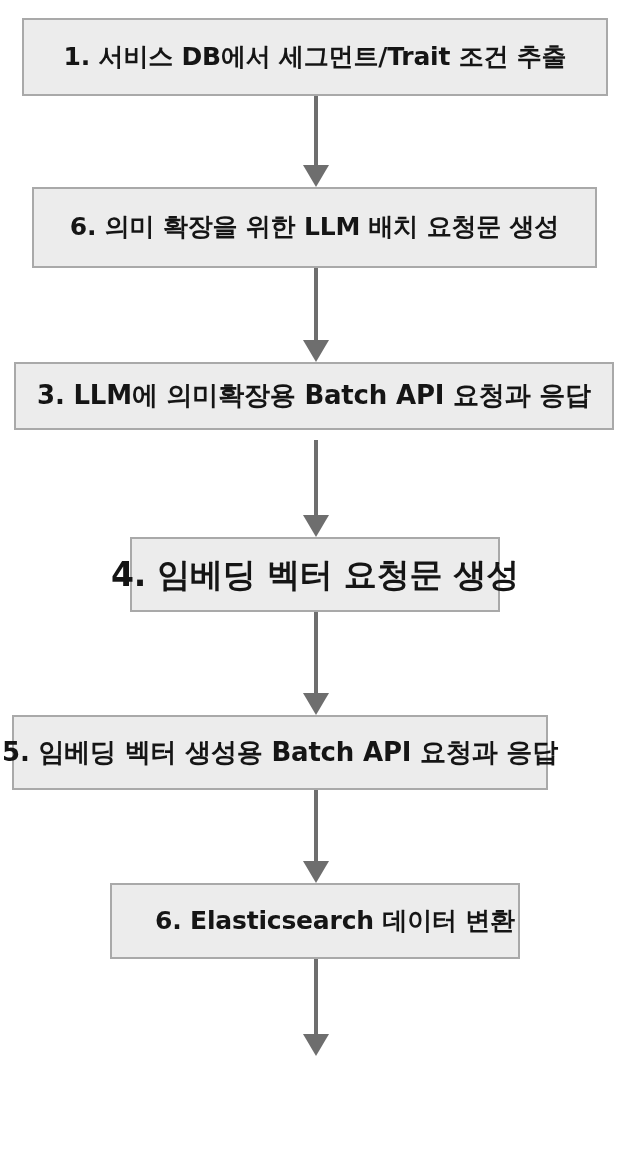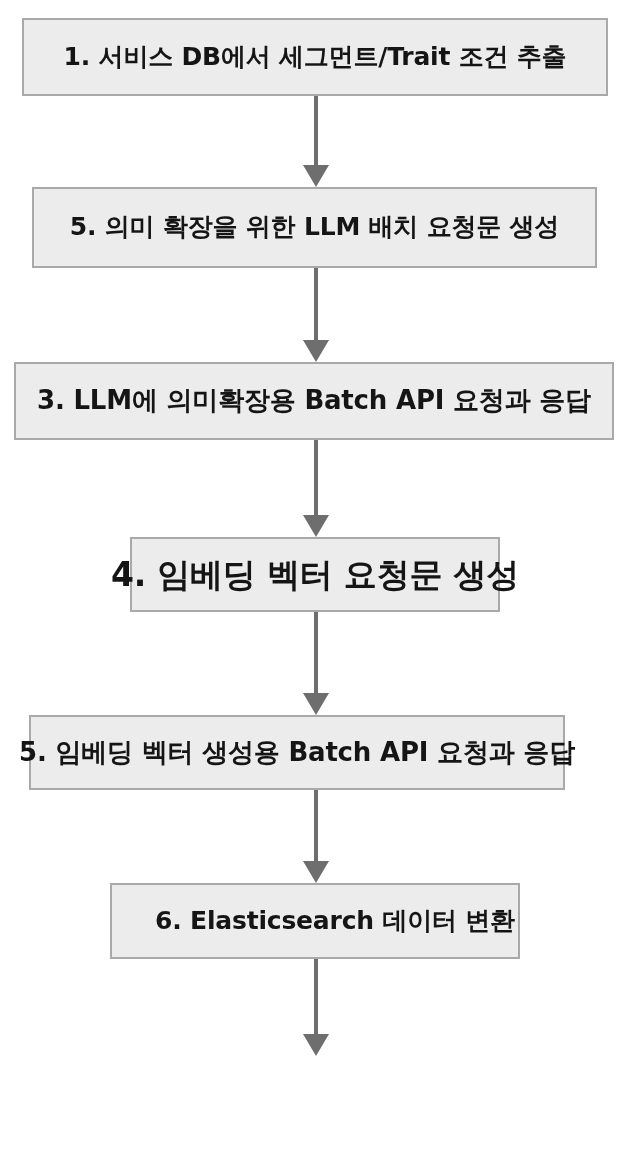--- a/index.html
+++ b/index.html
@@ -40,23 +40,23 @@
     font-weight: bold;
     color: #151515;
     letter-spacing: -0.2px;
     line-height: 1.15;
     white-space: nowrap;
   }
 
   
   .n1 { left: 22px;  top: 18px;   width: 586px; height: 78px; }
   .n2 { left: 32px;  top: 187px;  width: 565px; height: 81px; }
-  .n3 { left: 14px;  top: 362px;  width: 600px; height: 78px; }
+  .n3 { left: 14px;  top: 362px;  width: 600px; height: 68px; }
   .n4 { left: 130px; top: 537px;  width: 370px; height: 75px; }
-  .n5 { left: 29px;  top: 715px;  width: 536px; height: 75px; }
+  .n5 { left: 12px;  top: 715px;  width: 536px; height: 75px; }
   .n6 { left: 110px; top: 883px;  width: 410px; height: 76px; padding-left: 40px; }
   .n7 { left: 178px; top: 1056px; width: 277px; height: 76px; }
 
   .n1 .node-label { font-size: 25px; }
   .n2 .node-label { font-size: 25px; }
   .n3 .node-label { font-size: 26px; }
   .n4 .node-label { font-size: 33px; }
   .n5 .node-label { font-size: 26px; }
   .n6 .node-label { font-size: 25px; }
   .n7 .node-label { font-size: 25px; }
@@ -116,21 +116,21 @@
   <div class="node n1">
     <span class="node-label">1. 서비스 DB에서 세그먼트/Trait 조건 추출</span>
   </div>
 
   <div class="connector c1">
     <div class="stem"></div>
     <div class="head"></div>
   </div>
 
   <div class="node n2">
-    <span class="node-label">5. 의미 확장을 위한 LLM 배치 요청문 생성</span>
+    <span class="node-label">6. 의미 확장을 위한 LLM 배치 요청문 생성</span>
   </div>
 
   <div class="connector c2">
     <div class="stem"></div>
     <div class="head"></div>
   </div>
 
   <div class="node n3">
     <span class="node-label">3. LLM에 의미확장용 Batch API 요청과 응답</span>
   </div>

